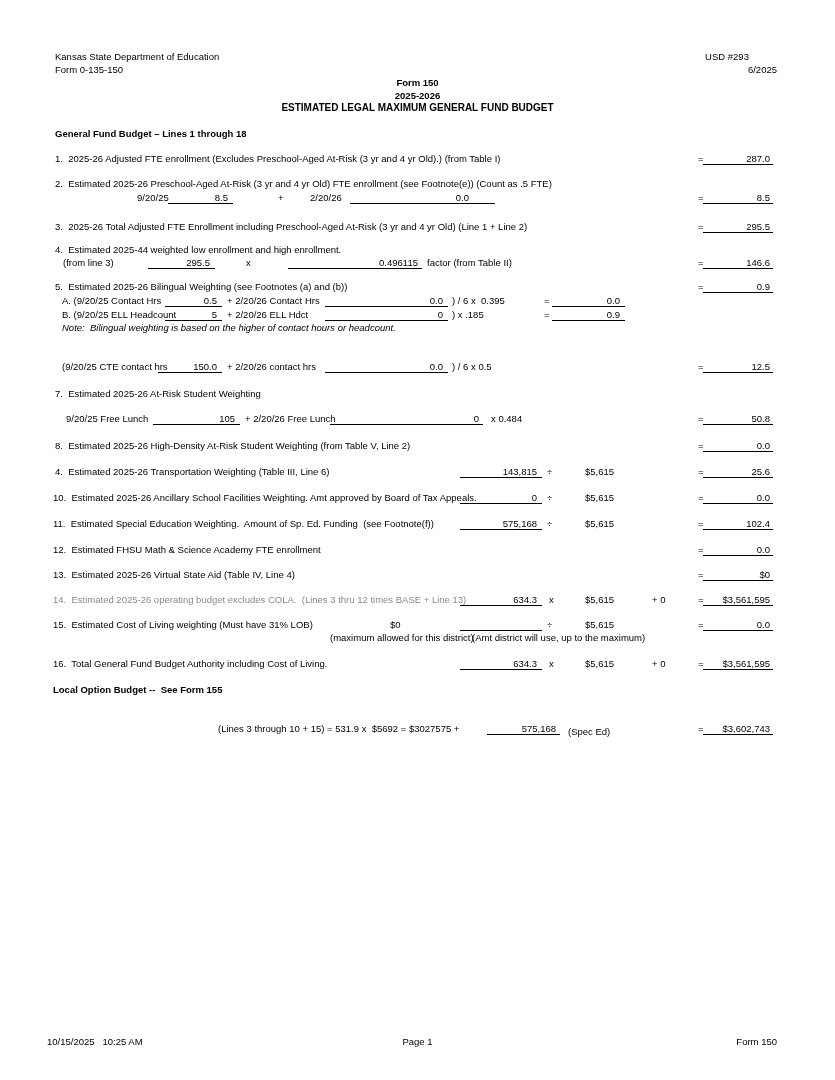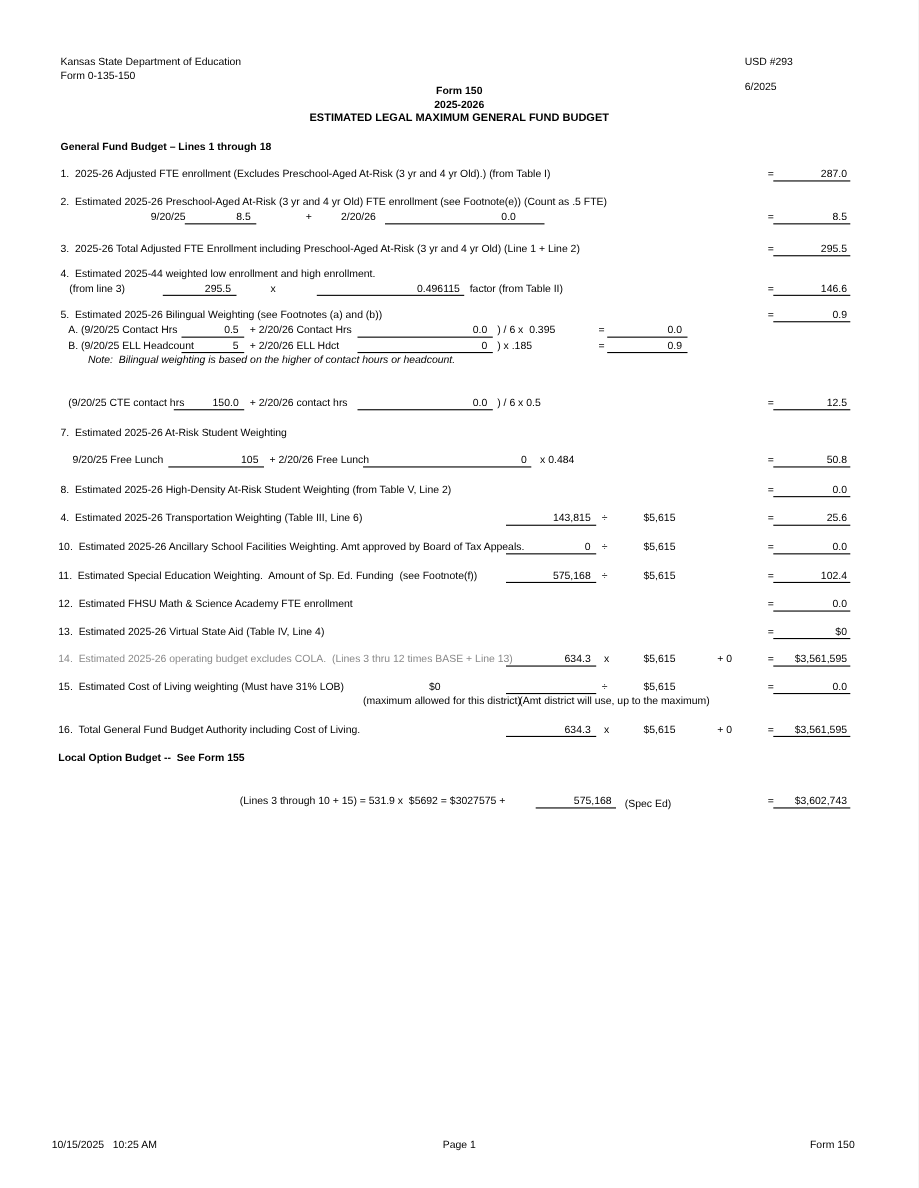--- a/index.html
+++ b/index.html
@@ -4,39 +4,39 @@
 <style>
   html,body { margin:0; padding:0; background:#ffffff; }
   .page {
     position:relative; width:835px; height:1080px; background:#ffffff;
     font-family:"Liberation Sans", sans-serif; font-size:9.5px; color:#000;
     outline:1px solid #d7d7d7; overflow:hidden;
   }
   .t { position:absolute; white-space:pre; line-height:12px; }
   .b { font-weight:bold; }
   .g { color:#8a8a8a; }
-  .i { font-style:italic;margin-left:18px; }
+  .i { font-style:italic; }
   .ctr { left:0; width:835px; text-align:center; }
   .ul {
     position:absolute; height:12px; border-bottom:1.4px solid #000;
     text-align:right; white-space:pre; line-height:12px; padding-right:5px;
     box-sizing:border-box;
   }
   .res { left:703px; width:70px; padding-right:3px; }
   .eq { left:698px; }
 </style>
 </head>
 <body>
 
 <div class="page">
 
   <span class="t" style="left:55px;top:51px">Kansas State Department of Education</span>
   <span class="t" style="left:55px;top:64px">Form 0-135-150</span>
-  <span class="t" style="left:677px;top:51px;width:100px;text-align:left">USD #293</span>
-  <span class="t" style="left:677px;top:74px;width:100px;text-align:left">6/2025</span>
+  <span class="t" style="left:677px;top:51px;width:100px;text-align:center">USD #293</span>
+  <span class="t" style="left:677px;top:64px;width:100px;text-align:right">6/2025</span>
   <span class="t b ctr" style="top:77px">Form 150</span>
   <span class="t b ctr" style="top:90px">2025-2026</span>
   <span class="t b ctr" style="top:102px;font-size:10px">ESTIMATED LEGAL MAXIMUM GENERAL FUND BUDGET</span>
 
   <span class="t b" style="left:55px;top:128px">General Fund Budget – Lines 1 through 18</span>
 
   <span class="t" style="left:55px;top:153px">1.  2025-26 Adjusted FTE enrollment (Excludes Preschool-Aged At-Risk (3 yr and 4 yr Old).) (from Table I)</span>
   <span class="t eq" style="top:153px">=</span>
   <div class="ul res" style="top:153px">287.0</div>
 

